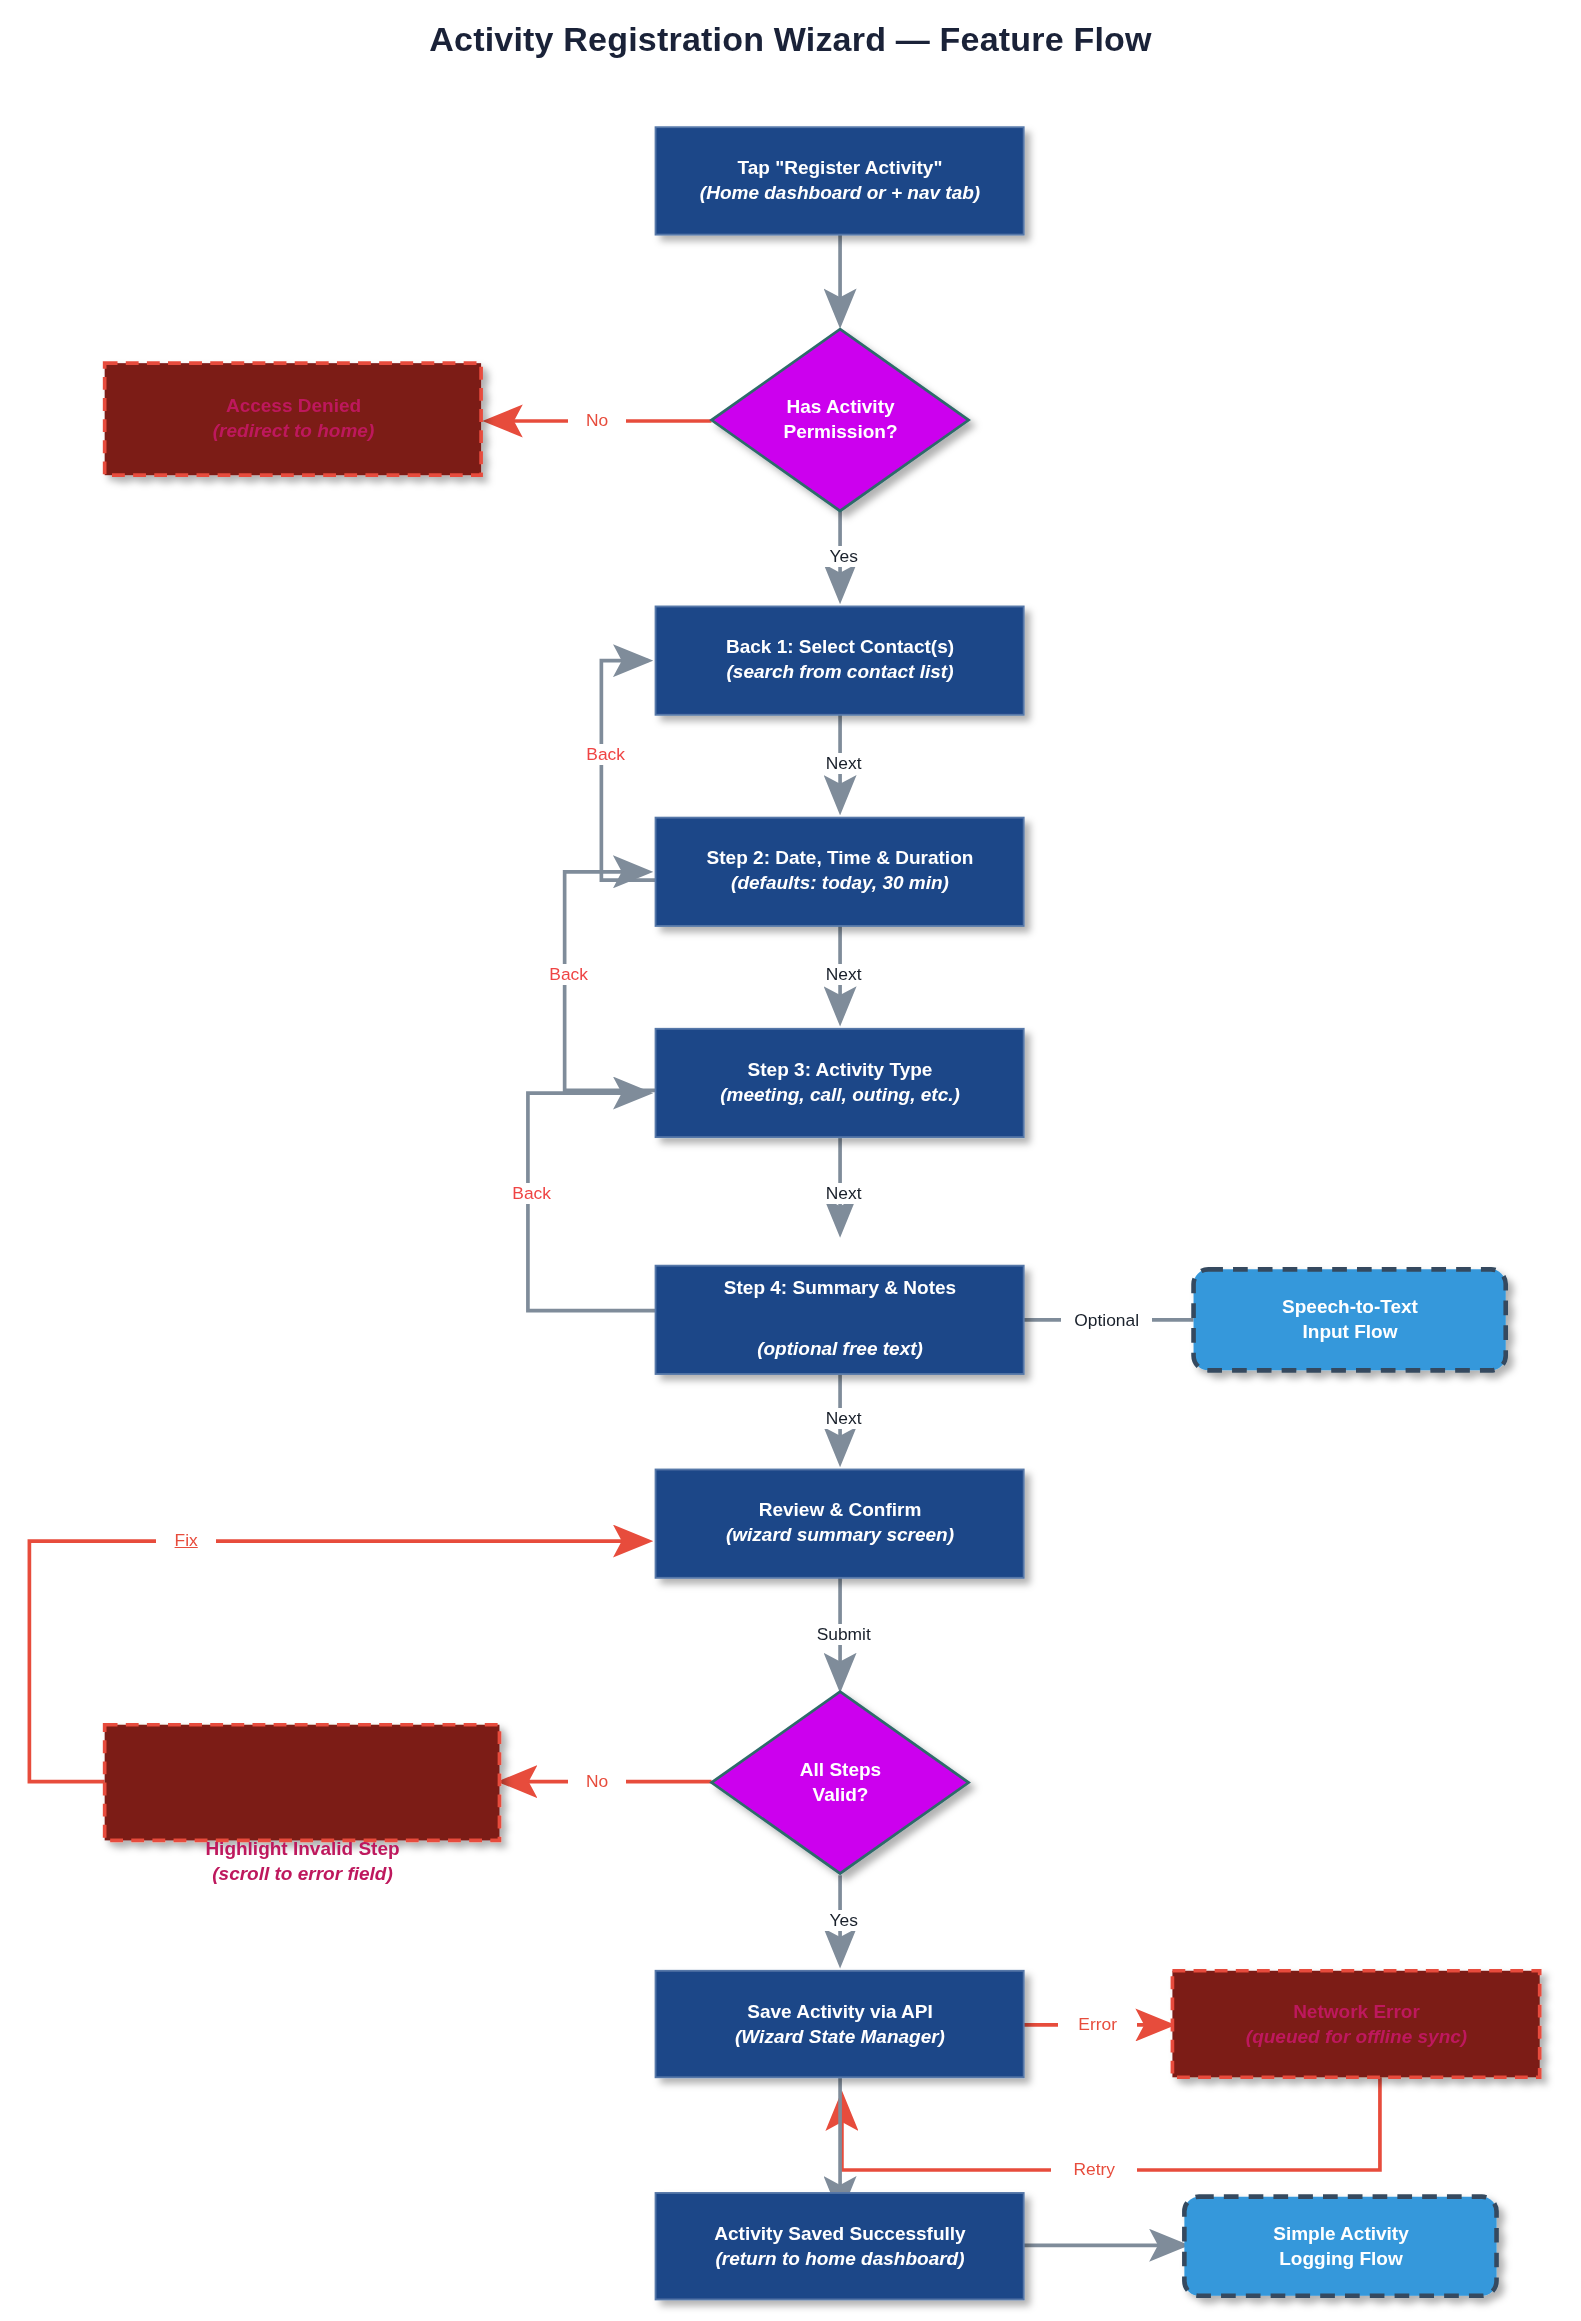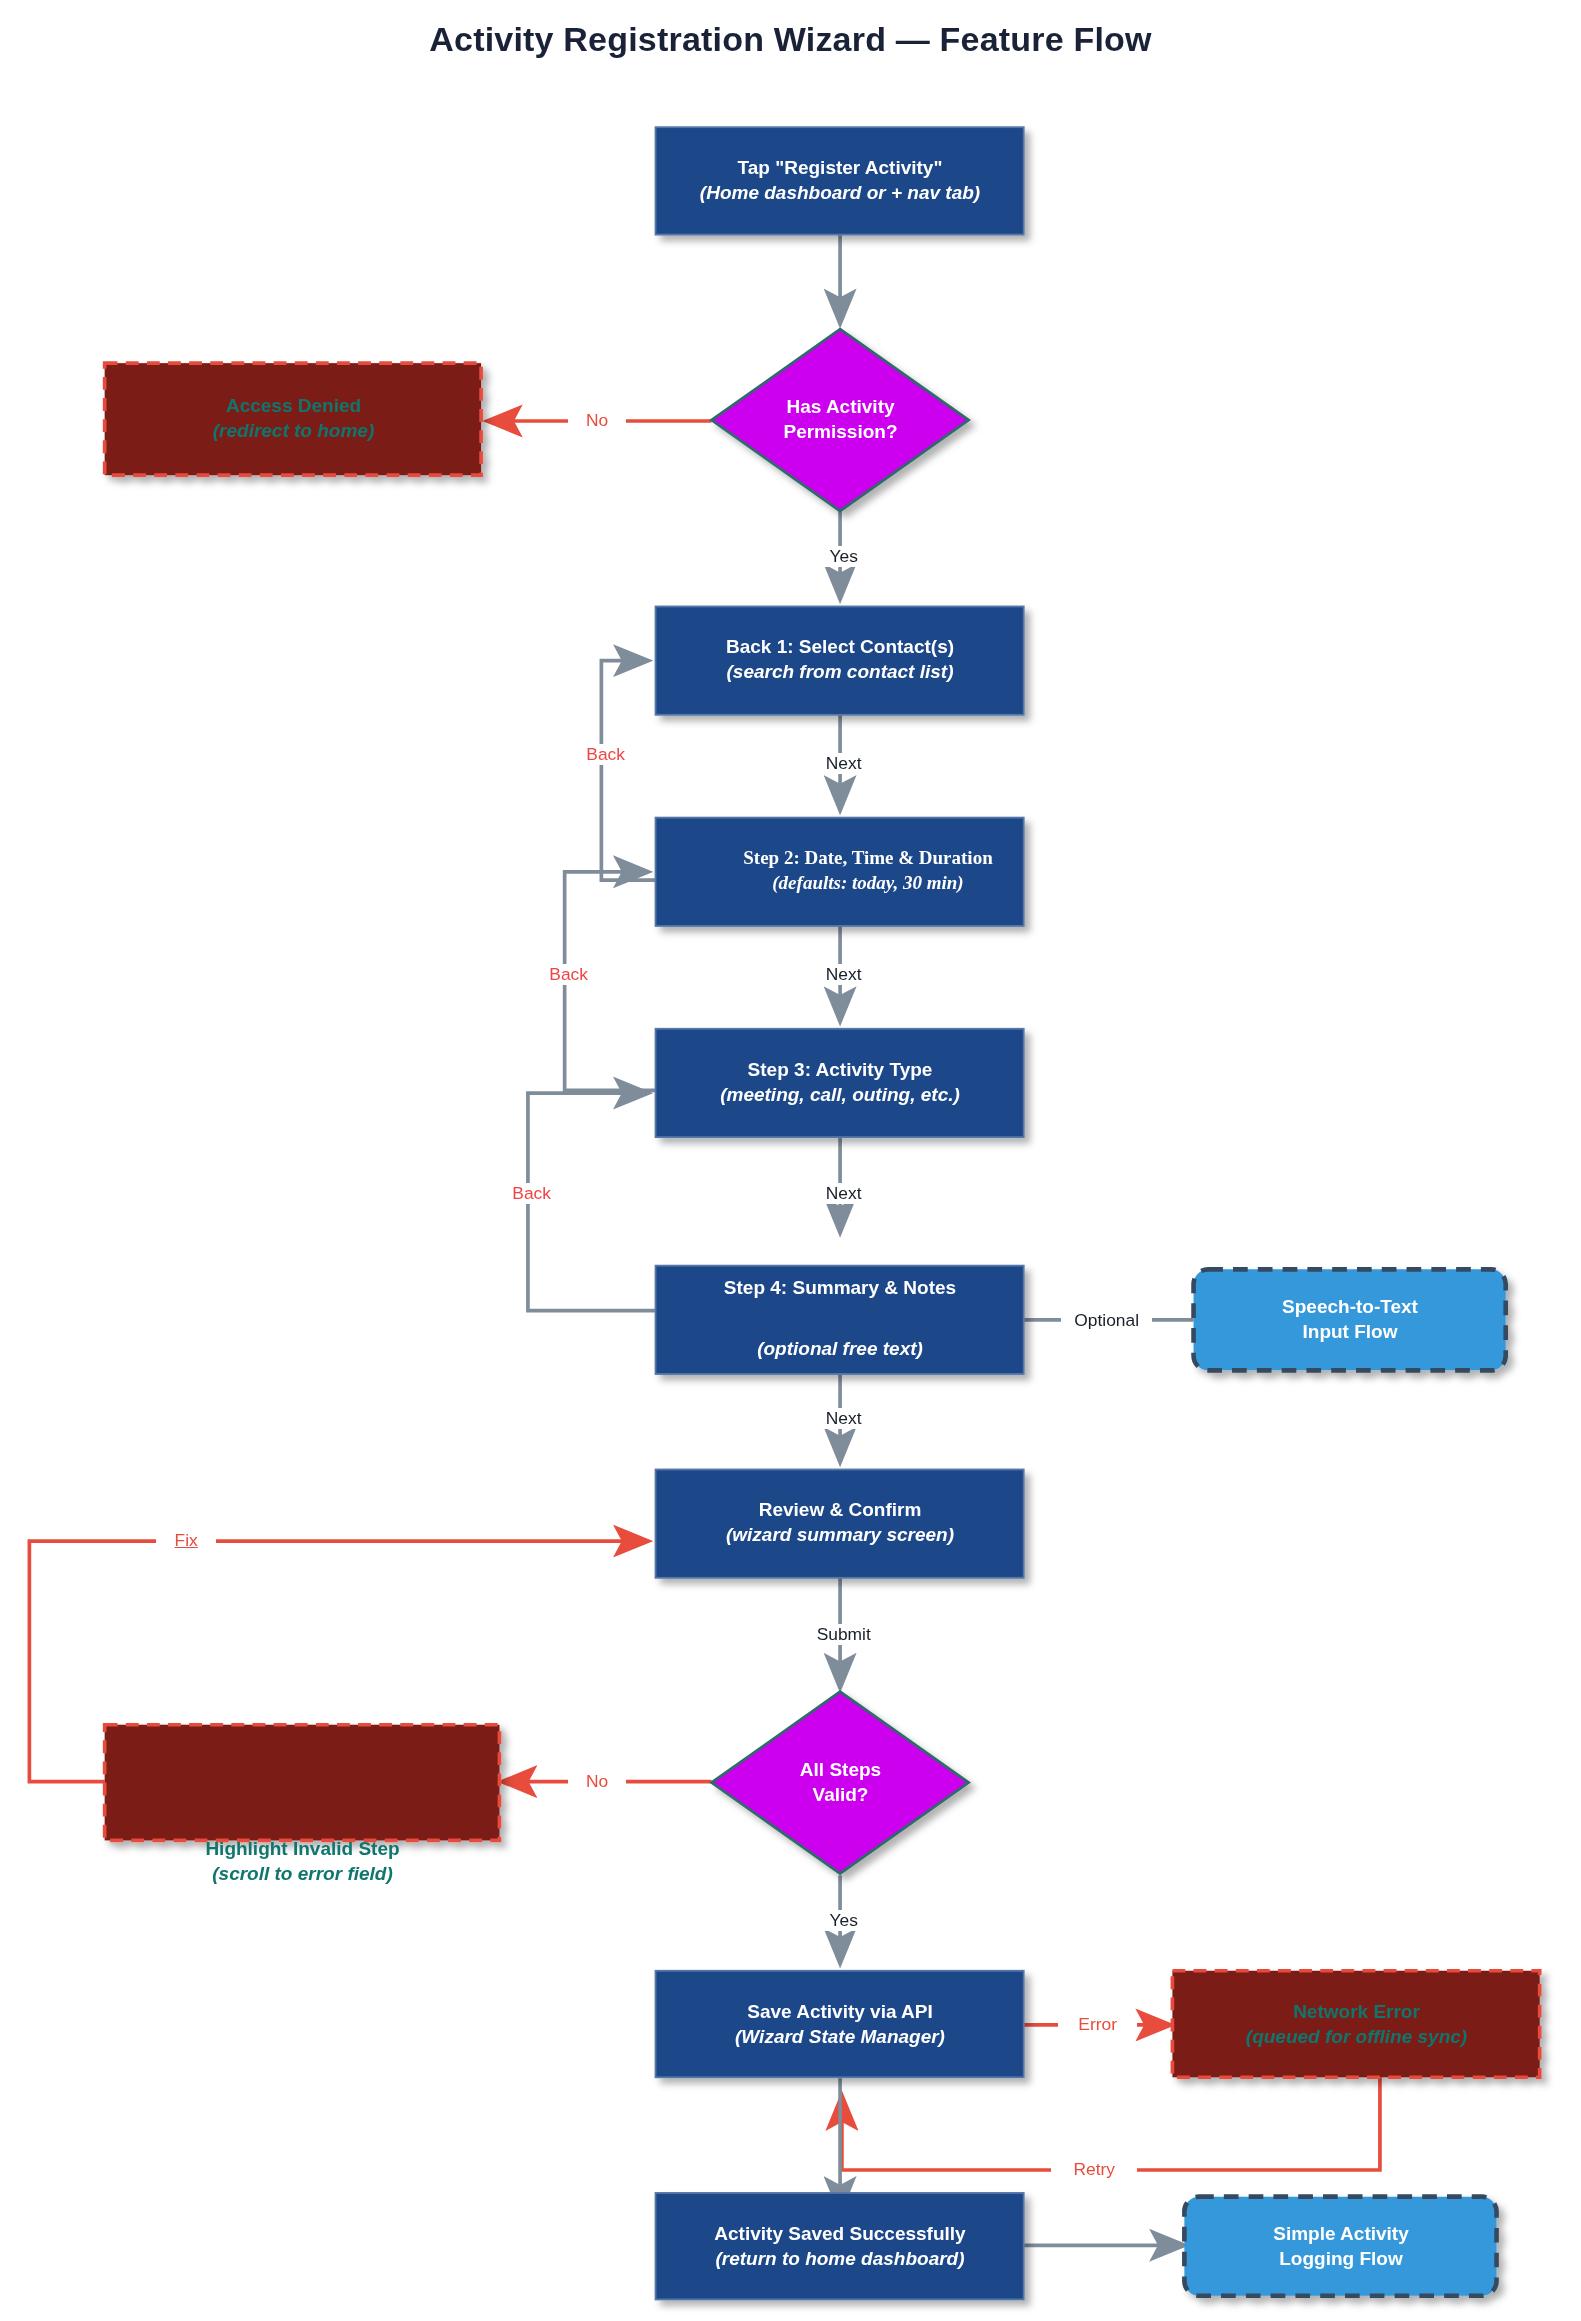--- a/index.html
+++ b/index.html
@@ -48,21 +48,21 @@
   .lbl-main {
     font-weight: bold;
     font-size: 19px;
   }
   .lbl-sub {
     font-weight: bold;
     font-style: italic;
     font-size: 19px;
   }
   .t-white { color: #FFFFFF; }
-  .t-error { color: #0f766e; }
+  .t-error { color: #be185d; }
   .edge-label {
     position: absolute;
     font-size: 17.4px;
     text-align: center;
     pointer-events: none;
     white-space: nowrap;
     background: #FFFFFF;
     padding: 0 3.7px;
   }
   .el-gray { color: #19202B; }
@@ -176,21 +176,21 @@
   <div class="node-label" style="left:105px; top:363px; width:377px; height:112px;">
     <div class="lbl-main t-error">Access Denied</div>
     <div class="lbl-sub t-error">(redirect to home)</div>
   </div>
 
   <div class="node-label" style="left:656px; top:606px; width:368px; height:108px;">
     <div class="lbl-main t-white">Back 1: Select Contact(s)</div>
     <div class="lbl-sub t-white">(search from contact list)</div>
   </div>
 
-  <div class="node-label" style="left:684px; top:817px; width:368px; height:108px;font-family:Liberation Serif, serif;">
+  <div class="node-label" style="left:656px; top:817px; width:368px; height:108px;">
     <div class="lbl-main t-white">Step 2: Date, Time &amp; Duration</div>
     <div class="lbl-sub t-white">(defaults: today, 30 min)</div>
   </div>
 
   <div class="node-label" style="left:656px; top:1029px; width:368px; height:108px;">
     <div class="lbl-main t-white">Step 3: Activity Type</div>
     <div class="lbl-sub t-white">(meeting, call, outing, etc.)</div>
   </div>
 
   <div class="node-label" style="left:656px; top:1265px; width:368px; height:108px;gap:36px;">

